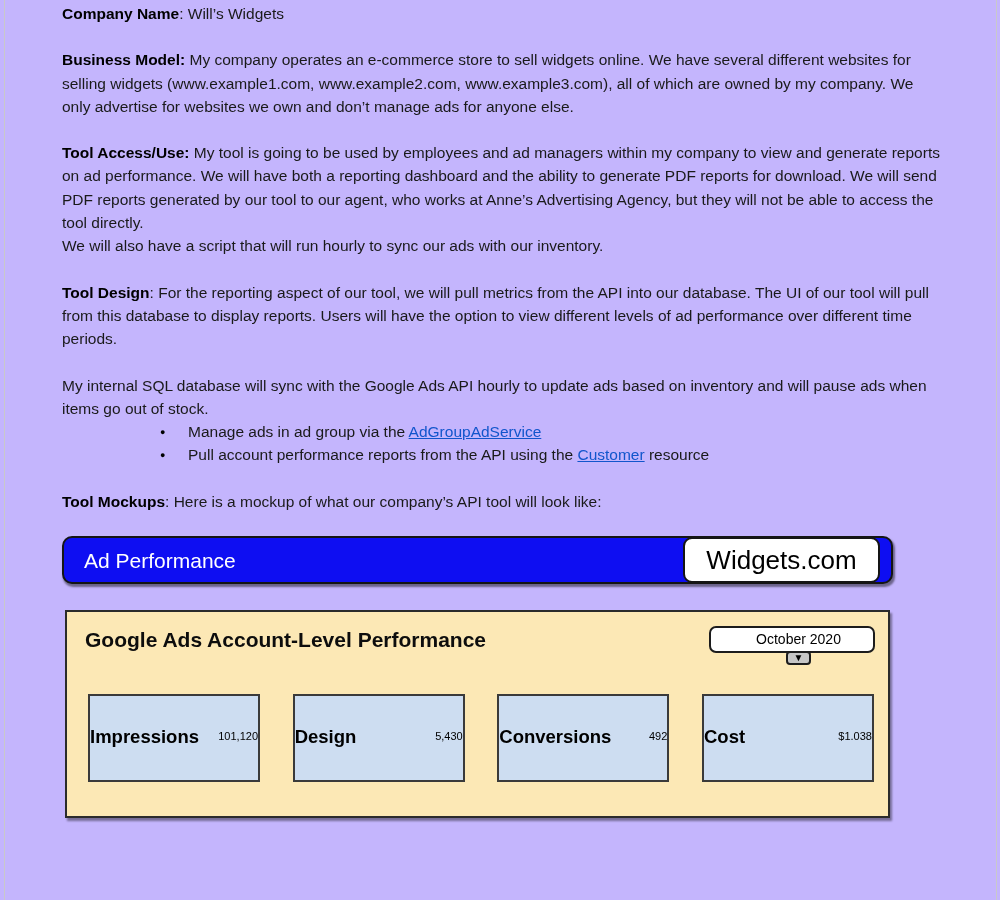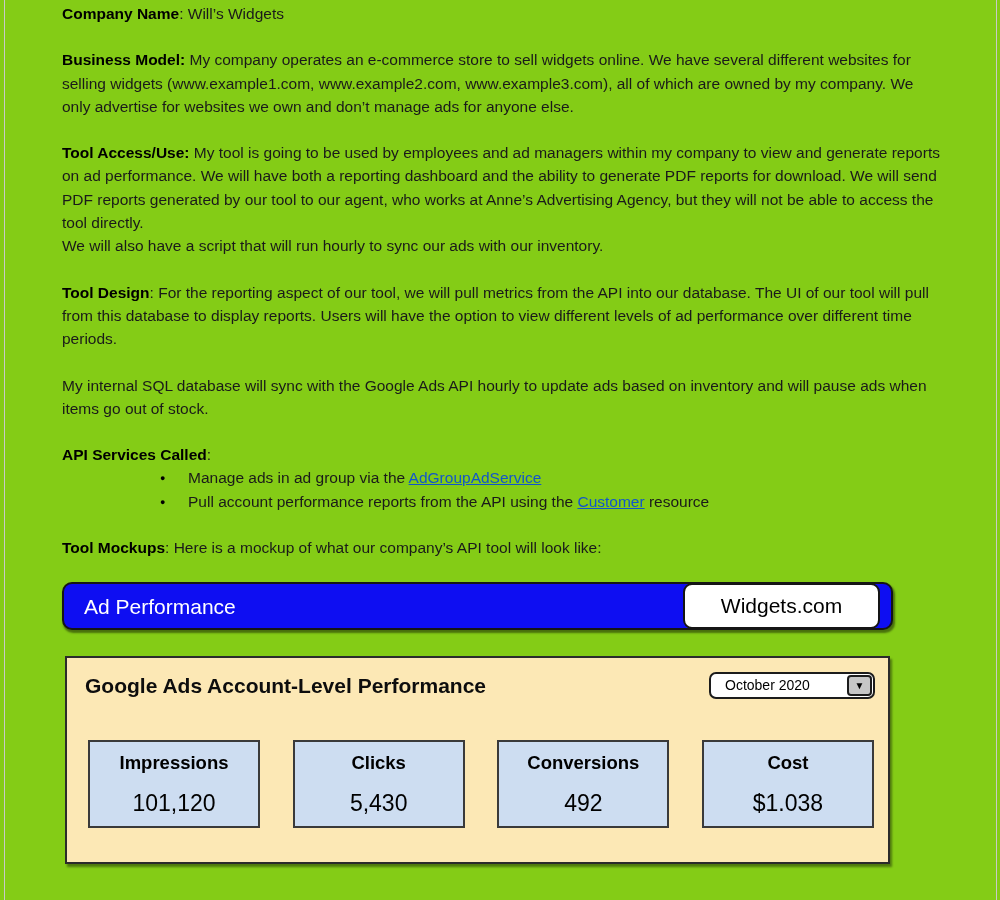--- a/index.html
+++ b/index.html
@@ -9,21 +9,21 @@
     width: 1000px;
     height: 900px;
     overflow: hidden;
     font-family: "Liberation Sans", "DejaVu Sans", sans-serif;
     color: #1a1a1a;
   }
   .page {
     position: relative;
     width: 1000px;
     height: 900px;
-    background: #84cc16;
+    background: #c4b5fd;
   }
   .page-edge {
     position: absolute;
     top: 0;
     bottom: 0;
     width: 1px;
     background: #c9c9c9;
   }
   .page-edge.left  { left: 4px; }
   .page-edge.right { right: 3px; }
@@ -85,21 +85,21 @@
     line-height: 1;
   }
   .site-btn {
     width: 197px;
     height: 46px;
     box-sizing: border-box;
     background: #ffffff;
     border: 2px solid #151515;
     border-radius: 9px;
     font-family: inherit;
-    font-size: 21px;
+    font-size: 26px;
     color: #000;
     cursor: pointer;
   }
 
   
   .panel {
     margin: 26px 0 0 3px;
     width: 825px;
     height: 208px;
     box-sizing: border-box;
@@ -124,20 +124,21 @@
     height: 27px;
     box-sizing: border-box;
     background: #ffffff;
     border: 2px solid #1c1c1c;
     border-radius: 7px;
     display: flex;
     align-items: center;
     justify-content: space-between;
     padding: 0 1px 0 14px;
     cursor: pointer;
+    flex-direction: column;
   }
   .dropdown-value {
     font-size: 14px;
     color: #000;
   }
   .dropdown-btn {
     width: 25px;
     height: 21px;
     box-sizing: border-box;
     background: #c6c6c6;
@@ -159,32 +160,32 @@
     display: flex;
     justify-content: space-between;
   }
   .card {
     width: 172px;
     height: 88px;
     box-sizing: border-box;
     background: #cdddf1;
     border: 2px solid #3a3a3a;
     display: flex;
-    flex-direction: column;
+    flex-direction: row;
     justify-content: space-between;
     align-items: center;
     padding: 9px 0 11px 0;
   }
   .card-label {
     font-weight: bold;
     font-size: 18.5px;
     color: #000;
   }
   .card-value {
-    font-size: 23px;
+    font-size: 11px;
     color: #000;
   }
   .panel-link-row {
     padding: 11px 0 0 23px;
   }
   .panel-link { font-size: 15px; }
 </style>
 </head>
 <body>
 
@@ -197,21 +198,20 @@
     <p class="para first"><b>Company Name</b><span>: Will’s Widgets</span></p>
 
     <p class="para"><b>Business Model:</b><span> My company operates an e-commerce store to sell widgets online. We have several different websites for selling widgets (www.example1.com, www.example2.com, www.example3.com), all of which are owned by my company. We only advertise for websites we own and don’t manage ads for anyone else.</span></p>
 
     <p class="para"><b>Tool Access/Use:</b><span> My tool is going to be used by employees and ad managers within my company to view and generate reports on ad performance. We will have both a reporting dashboard and the ability to generate PDF reports for download. We will send PDF reports generated by our tool to our agent, who works at Anne’s Advertising Agency, but they will not be able to access the tool directly.</span><br><span>We will also have a script that will run hourly to sync our ads with our inventory.</span></p>
 
     <p class="para"><b>Tool Design</b><span>: For the reporting aspect of our tool, we will pull metrics from the API into our database. The UI of our tool will pull from this database to display reports. Users will have the option to view different levels of ad performance over different time periods.</span></p>
 
     <p class="para"><span>My internal SQL database will sync with the Google Ads API hourly to update ads based on inventory and will pause ads when items go out of stock.</span></p>
 
-    <p class="para"><b>API Services Called</b><span>:</span></p>
 
     <ul class="bullets">
       <li><span>Manage ads in ad group via the </span><a href="#" class="doclink">AdGroupAdService</a><span></span></li>
       <li><span>Pull account performance reports from the API using the </span><a href="#" class="doclink">Customer</a><span> resource</span></li>
     </ul>
 
     <p class="para"><b>Tool Mockups</b><span>: Here is a mockup of what our company’s API tool will look like:</span></p>
 
     <div class="appbar">
       <span class="appbar-title">Ad Performance</span>
@@ -228,21 +228,21 @@
             </span>
         </div>
       </div>
 
       <div class="cards">
         <div class="card">
           <div class="card-label">Impressions</div>
           <div class="card-value">101,120</div>
         </div>
         <div class="card">
-          <div class="card-label">Clicks</div>
+          <div class="card-label">Design</div>
           <div class="card-value">5,430</div>
         </div>
         <div class="card">
           <div class="card-label">Conversions</div>
           <div class="card-value">492</div>
         </div>
         <div class="card">
           <div class="card-label">Cost</div>
           <div class="card-value">$1.038</div>
         </div>

